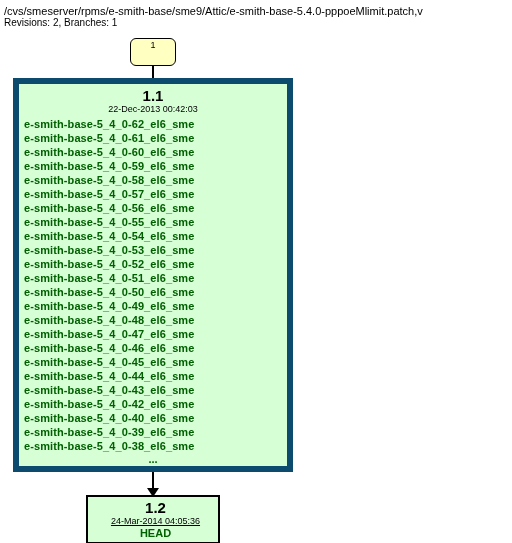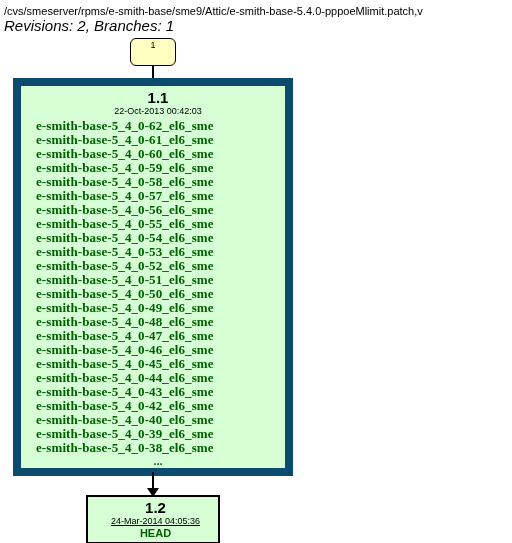--- a/index.html
+++ b/index.html
@@ -21,22 +21,21 @@
     top: 4px;
     right: 4px;
     font-size: 11px;
     line-height: 14px;
     color: #000000;
   }
   .header-revs {
     position: absolute;
     left: 4px;
     top: 17px;
-    font-size: 15px;
-    font-style: italic;
+    font-size: 10px;
   }
 
   
   .main-tag {
     position: absolute;
     left: 130px;
     top: 38px;
     width: 46px;
     height: 28px;
     background: #ffffc1;
@@ -68,42 +67,42 @@
     height: 12px;
     background: #000;
   }
 
   .big-box {
     position: absolute;
     left: 13px;
     top: 78px;
     width: 280px;
     box-sizing: border-box;
-    border: 8px solid #0c4a6e;
+    border: 6px solid #0c4a6e;
     background: #d6ffd6;
-    padding: 3px 5px 1px 15px;
+    padding: 3px 5px 1px 5px;
   }
   .big-box .rev-title {
     text-align: center;
     font-size: 15px;
     font-weight: bold;
     color: #000;
     line-height: 17px;
   }
   .big-box .rev-date {
     text-align: center;
     font-size: 9px;
     color: #000;
     line-height: 11px;
     margin-bottom: 2px;
   }
   .big-box .file-line {
-    font-size: 13px;
+    font-size: 11px;
     line-height: 14px;
-    font-family: Liberation Serif, serif;
+    font-family: Liberation Sans, sans-serif;
     font-weight: bold;
     color: #006000;
     white-space: nowrap;
     letter-spacing: 0.1px;
   }
   .big-box .ellipsis {
     text-align: center;
     font-size: 11px;
     font-weight: bold;
     color: #006000;
@@ -166,21 +165,21 @@
 
   <div class="main-tag">
     <div class="num">1</div>
     <div class="lbl">MAIN</div>
   </div>
 
   <div class="vline-top"></div>
 
   <div class="big-box">
     <div class="rev-title">1.1</div>
-    <div class="rev-date">22-Oct-2013 00:42:03</div>
+    <div class="rev-date">22-Dec-2013 00:42:03</div>
     <div id="file-list">
         <div class="file-line">e-smith-base-5_4_0-62_el6_sme</div>
         <div class="file-line">e-smith-base-5_4_0-61_el6_sme</div>
         <div class="file-line">e-smith-base-5_4_0-60_el6_sme</div>
         <div class="file-line">e-smith-base-5_4_0-59_el6_sme</div>
         <div class="file-line">e-smith-base-5_4_0-58_el6_sme</div>
         <div class="file-line">e-smith-base-5_4_0-57_el6_sme</div>
         <div class="file-line">e-smith-base-5_4_0-56_el6_sme</div>
         <div class="file-line">e-smith-base-5_4_0-55_el6_sme</div>
         <div class="file-line">e-smith-base-5_4_0-54_el6_sme</div>

